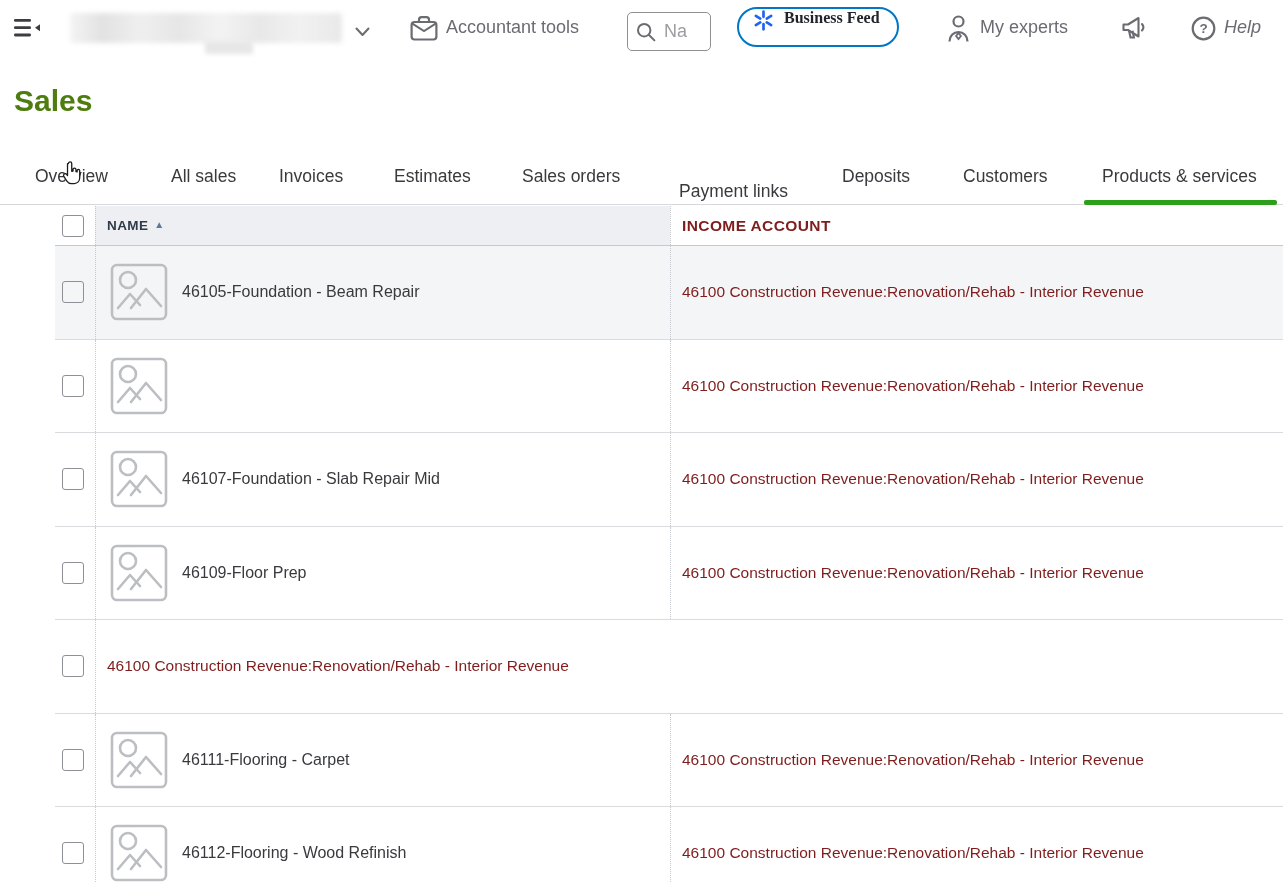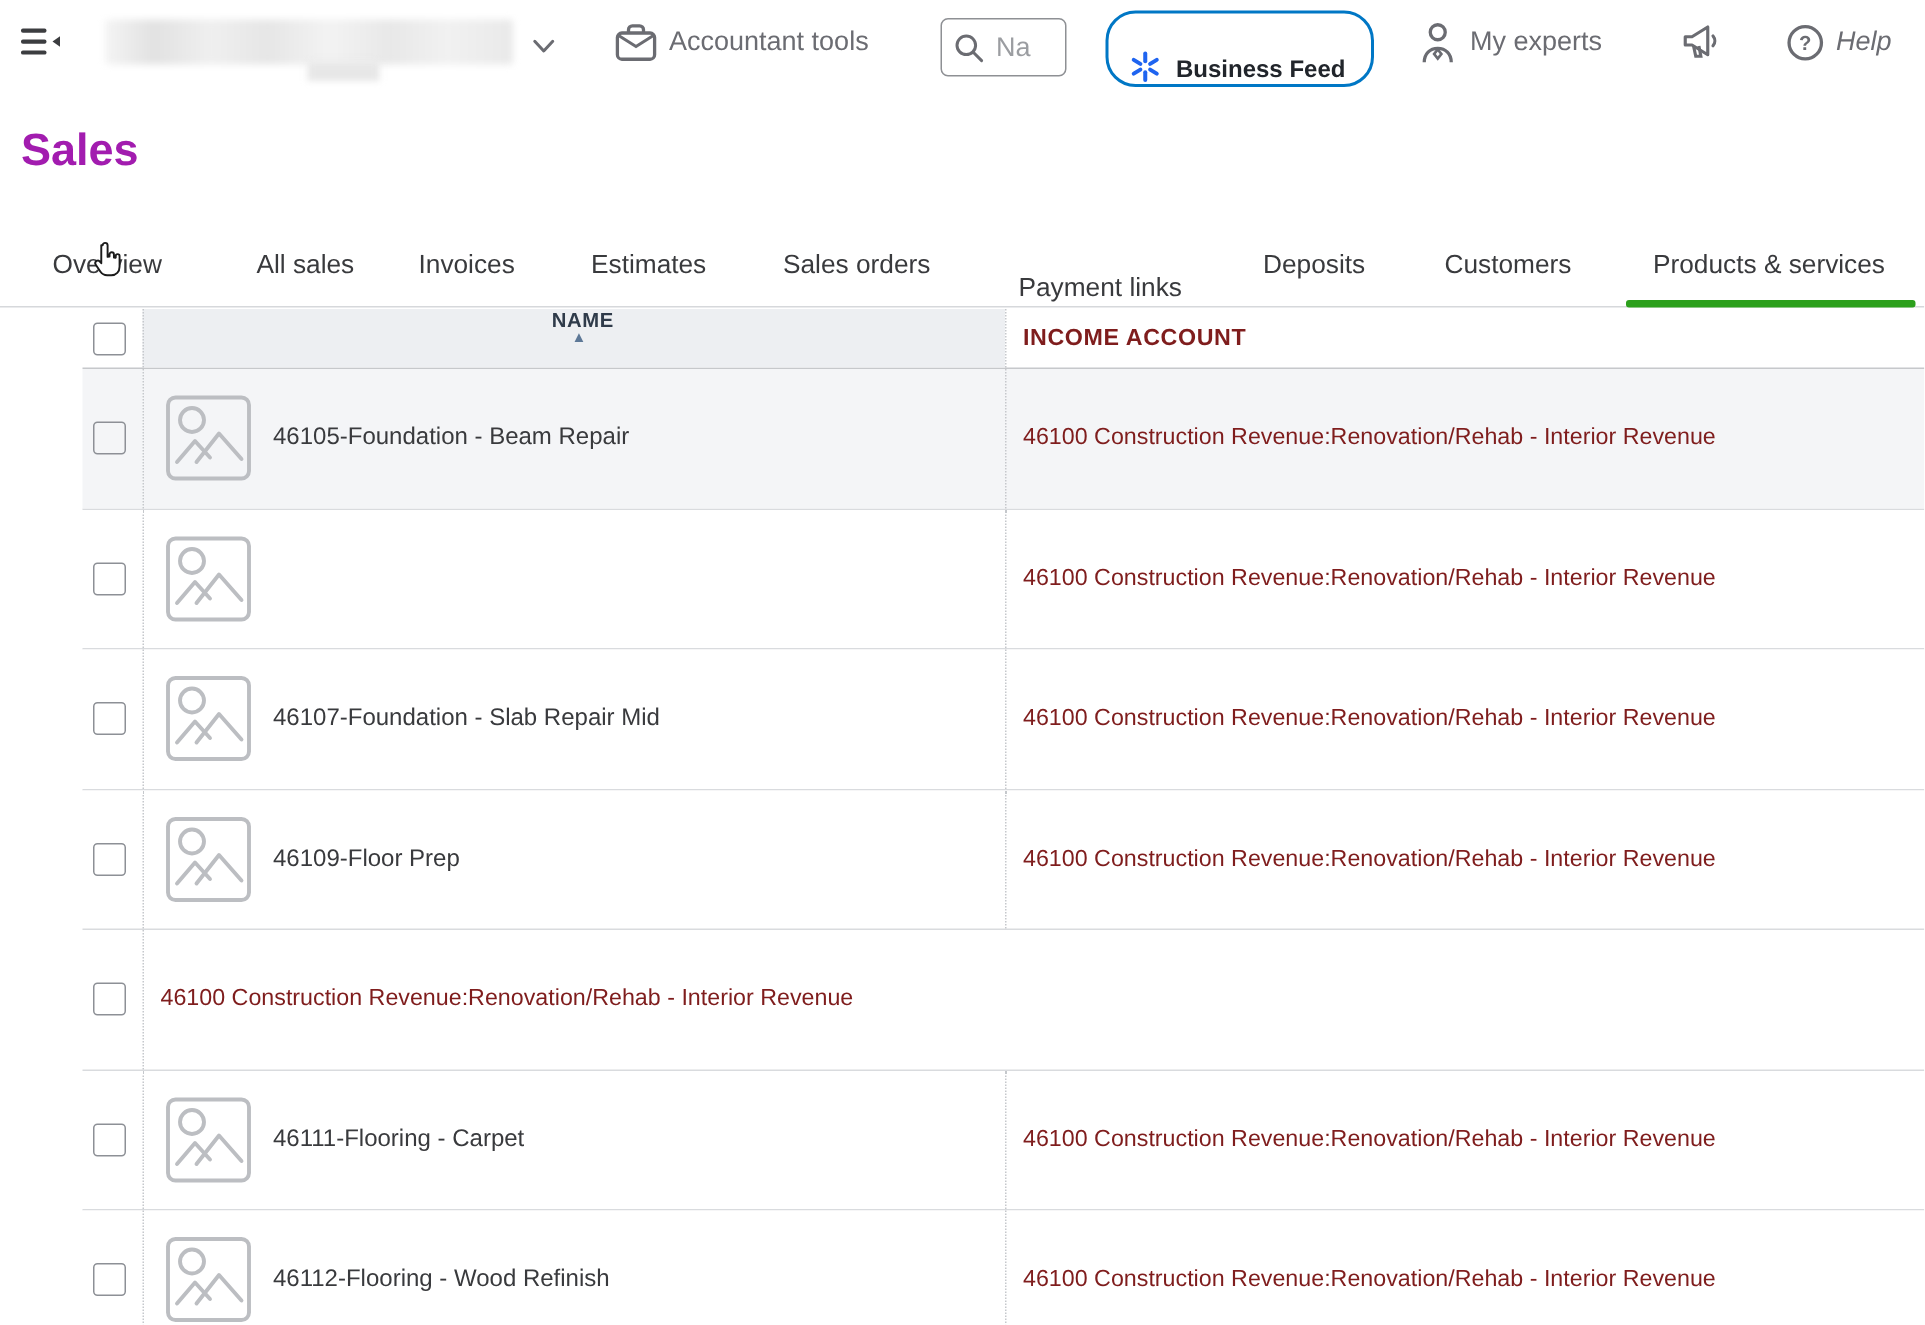--- a/index.html
+++ b/index.html
@@ -21,33 +21,33 @@
     background:#e7e7e7; filter:blur(2px); }
   .chevron-down { left:355px; top:23px; }
   .briefcase { left:410px; top:15px; }
   .topbar-label { position:absolute; top:17px; font-size:18px; color:#6b6c72; white-space:nowrap; }
   .lbl-accountant { left:446px; }
   .searchbox { position:absolute; left:627px; top:12px; width:84px; height:39px;
     border:1.5px solid #8e9094; border-radius:5px; background:#fff;
     display:flex; align-items:center; overflow:hidden; cursor:text; }
   .searchbox svg { margin-left:8px; flex:none; }
   .search-text { margin-left:8px; font-size:18px; color:#9b9da1; white-space:nowrap; }
-  .bfeed-pill { position:absolute; left:737px; top:7px; height:51px;
+  .bfeed-pill { position:absolute; left:737px; top:7px; height:40px;
     border:2px solid #0077c5; border-radius:20px; background:#fff;
-    display:inline-flex; align-items:flex-end; padding:0 17px 0 13px; cursor:pointer; }
+    display:inline-flex; align-items:flex-start; padding:0 17px 0 13px; cursor:pointer;font-family:Liberation Serif, serif; }
   .bfeed-pill .spark { margin-right:9px; display:flex; }
   .bfeed-label { font-size:16px; font-weight:bold; color:#21252b; white-space:nowrap; }
   .person-icon { left:946px; top:14px; }
   .lbl-experts { left:980px; }
   .megaphone { left:1121px; top:16px; }
   .help-icon { left:1191px; top:16px; }
   .lbl-help { left:1224px;font-style:italic; }
 
   
-  .page-title { position:absolute; left:14px; top:84px; font-size:30px; font-weight:600; color:#a21caf; }
+  .page-title { position:absolute; left:14px; top:84px; font-size:30px; font-weight:600; color:#4d7c0f; }
 
   
   .tabbar { position:absolute; left:0; top:158px; width:1283px; height:47px; border-bottom:1px solid #d6d8db; }
   .tab { position:absolute; top:8px; font-size:17.5px; color:#393a3d; cursor:pointer; white-space:nowrap; }
   .tab:nth-child(1){ left:35px; } .tab:nth-child(2){ left:171px; }
   .tab:nth-child(3){ left:279px; } .tab:nth-child(4){ left:394px; }
   .tab:nth-child(5){ left:522px; } .tab:nth-child(6){ left:679px;margin-top:15px; }
   .tab:nth-child(7){ left:842px; } .tab:nth-child(8){ left:963px; }
   .tab:nth-child(9){ left:1102px; }
   .tab.active { font-weight:400; }
@@ -56,21 +56,21 @@
 
   
   .ptable { position:absolute; left:55px; top:206px; width:1228px; }
   .thead { display:flex; height:40px; border-bottom:1px solid #c6c8cb; background:#fff; }
   .trow  { display:flex; height:93.5px; border-bottom:1px solid #d9dbde; background:#fff; }
   .trow.highlighted .cell { background:#f4f5f7; }
   .cell { display:flex; align-items:center; }
   .cell.check  { width:40px; flex:none; }
   .cell.name   { width:575px; flex:none; border-left:1px dotted #c5c8cc; }
   .cell.income { flex:1; border-left:1px dotted #c5c8cc; }
-  .thead .cell.name { background:#edeff2;flex-direction:column; }
+  .thead .cell.name { background:#edeff2; }
   .hdr-label { font-size:13.5px; font-weight:bold; letter-spacing:.4px; color:#2f3b4a; padding-left:11px; }
   .sort-arrow { font-size:10px; color:#5d7897; margin-left:6px; position:relative; top:-1px; }
   .checkbox { width:22px; height:22px; border:1.5px solid #8d9096; border-radius:3px;
     margin-left:7px; background:transparent; cursor:pointer; flex:none; }
   .thumb { margin-left:13px; width:60px; height:60px; flex:none; display:flex; }
   .pname { margin-left:13px; font-size:16px; color:#393a3d; }
   .cell.income span { padding-left:11px; font-size:15.5px; color:#7f1d1d; }
 
   
   .mouse-cursor { position:absolute; left:60px; top:161px; pointer-events:none; z-index:50; }

